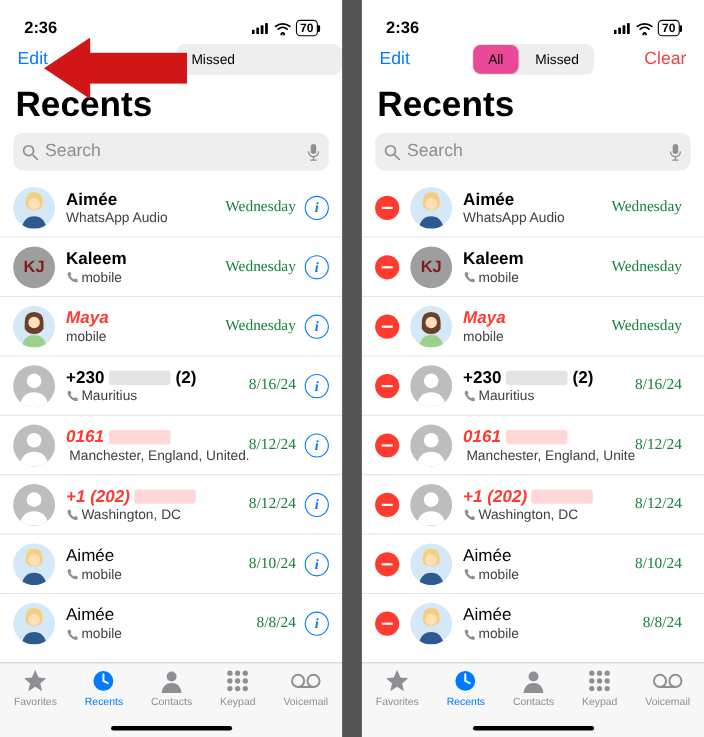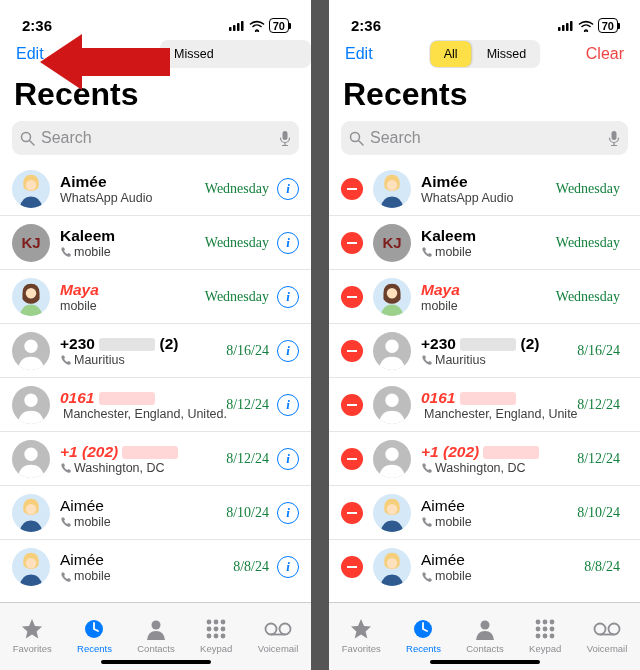--- a/index.html
+++ b/index.html
@@ -12,21 +12,21 @@
   .status-bar { height: 36px; display: flex; align-items: center; justify-content: space-between; padding: 15px 22px 0 22px; font-weight: 600; font-size: 15px; }
   .status-right { display: flex; align-items: center; gap: 4px; }
   .battery { display:inline-flex; align-items:center; font-size:11px; font-weight:700; border:1px solid #000; border-radius:4px; padding:0 3px; height:15px; position:relative;}
   .battery::after { content:""; position:absolute; right:-3px; top:4px; width:2px; height:6px; background:#000; border-radius:0 1px 1px 0;}
 
   .nav-bar { height: 36px; display: flex; align-items: center; padding: 0 16px; position: relative; }
   .nav-left { color:#007aff; font-size:16px; font-weight:400;}
   .nav-right { color:#ef4444; font-size:16px; margin-left:auto;}
   .seg { position:absolute; left:50%; transform:translateX(-50%); display:flex; background:#eee; border-radius:8px; overflow:hidden; height:28px; }
   .seg div { padding:0 14px; font-size:12.5px; display:flex; align-items:center; color:#000; }
-  .seg .sel { background:#fde047; border-radius:7px; box-shadow:0 0 2px rgba(0,0,0,.2); margin:1px; font-weight:500;}
+  .seg .sel { background:#ec4899; border-radius:7px; box-shadow:0 0 2px rgba(0,0,0,.2); margin:1px; font-weight:500;}
   .seg-left-partial { position:absolute; right:0; top:0; display:flex; background:#eee; border-radius:8px; height:28px; overflow:hidden;}
   .seg-left-partial div { padding:0 14px; font-size:12.5px; display:flex; align-items:center;}
 
   .title { font-size:32px; font-weight:700; padding:4px 14px 8px; }
 
   .search { margin:0 12px 4px; background:#eee; border-radius:9px; height:34px; display:flex; align-items:center; padding:0 8px; color:#8e8e93; }
   .search span { flex:1; font-size:16px; margin-left:6px;}
   .mic { color:#8e8e93; }
   .mag { color:#8e8e93; }
 
@@ -47,21 +47,21 @@
   .redact { display:inline-block; background:#ffd7d7; border-radius:3px; vertical-align:middle;}
   .redact.gray { background:#e3e3e3;}
 
   
   .av-f1 { background:#d5e8f7;} 
   .av-kj { background:#9e9e9e;}
   .av-f2 { background:#d5e8f7;}
   .av-generic { background:#bdbdbd;}
   .person-svg{width:100%;height:100%;}
 
-  .tabbar { position:absolute; bottom:0; left:0; right:0; height:68px; background:#f7f7f7; border-top:0.5px solid #ccc; display:flex; justify-content:space-around; align-items:flex-start; padding-top:14px;}
+  .tabbar { position:absolute; bottom:0; left:0; right:0; height:68px; background:#f7f7f7; border-top:0.5px solid #ccc; display:flex; justify-content:space-around; align-items:flex-start; padding-top:4px;}
   .tab { display:flex; flex-direction:column; align-items:center; gap:2px; color:#8e8e93; font-size:9.5px;}
   .tab.active { color:#007aff;}
   .tab .ticon{ height:24px; display:flex; align-items:center; justify-content:center; font-size:20px;}
   .home-ind { position:absolute; bottom:6px; left:50%; transform:translateX(-50%); width:110px; height:4px; background:#000; border-radius:3px;}
 
   .arrow { position:absolute; z-index:50; }
   .arrow-body { position:absolute; background:#d01616;}
   .arrow-head { position:absolute; width:0; height:0; }
 
   .list-wrap{ position:absolute; top:162px; bottom:68px; left:0; right:0; overflow:hidden;}

